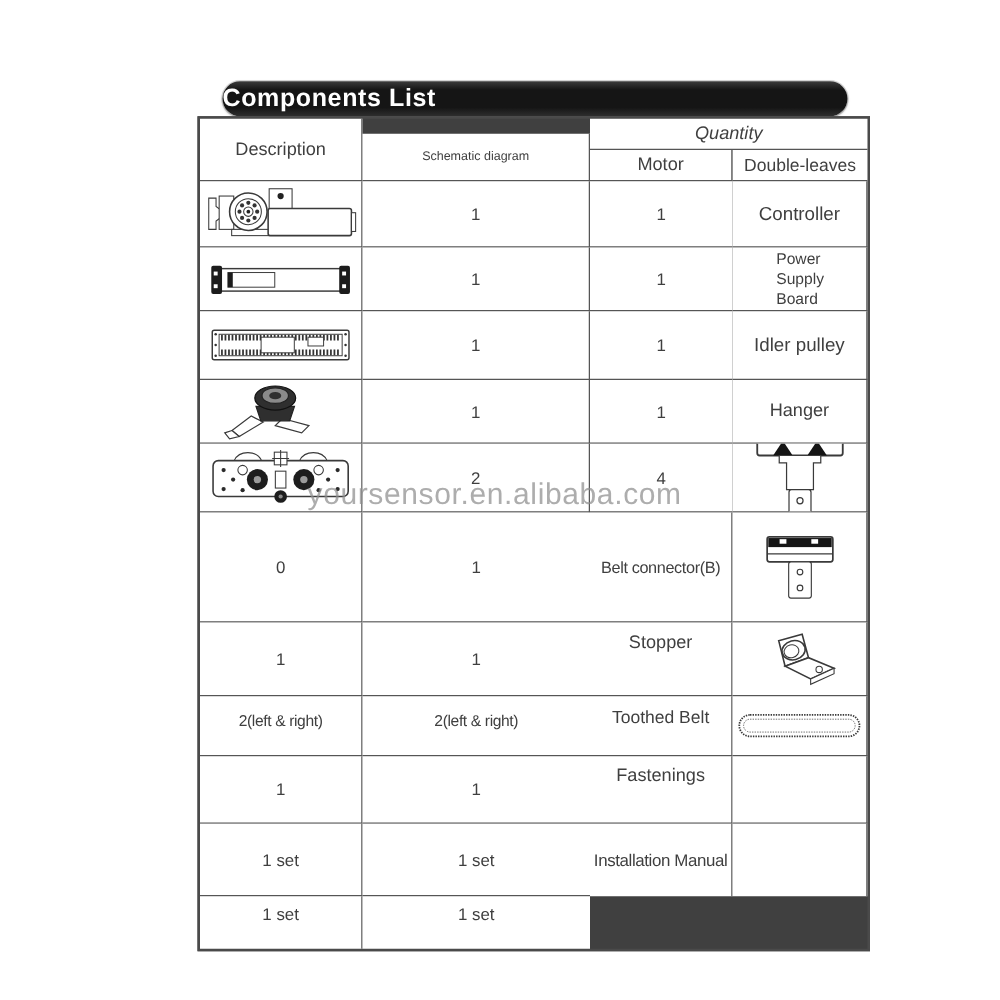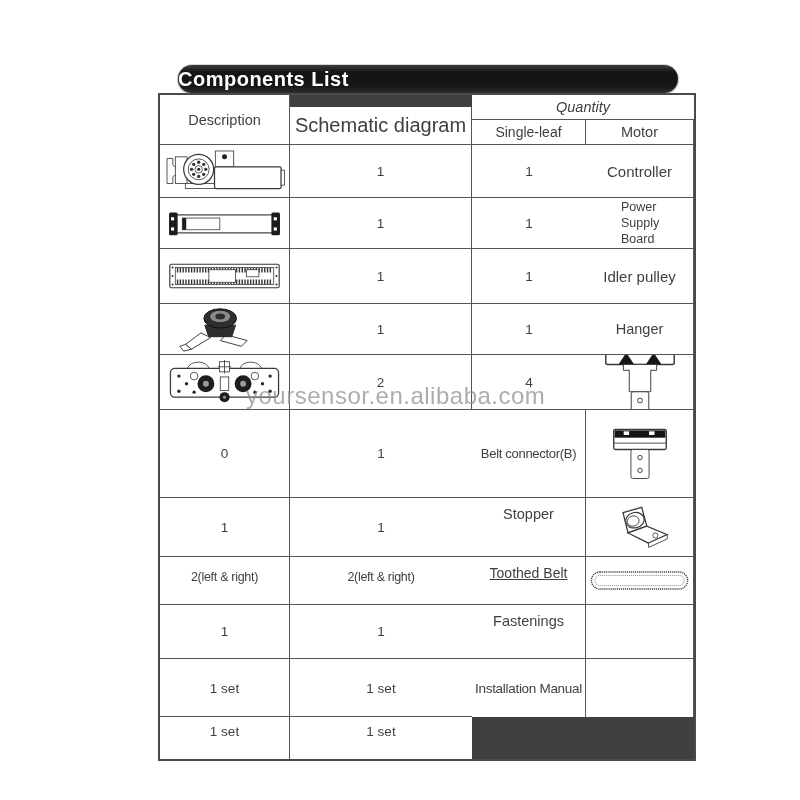--- a/index.html
+++ b/index.html
@@ -14,21 +14,21 @@
   
   .comp-table{position:absolute;left:158px;top:93px;width:534px;display:grid;
       grid-template-columns:130px 182px 114px 108px;
       grid-template-rows:25px 25px 53px 51px 55px 51px 55px 88px 59px 48px 54px 58px 42px;
       border:2px solid #4a4a4a;background:#404040;box-sizing:content-box;}
   .cell{border-right:1px solid #555;border-bottom:1px solid #555;
         display:flex;align-items:center;justify-content:center;
         text-align:center;background:#fff;overflow:hidden;}
   .nr{border-right:none;} .nb{border-bottom:none;}
   .hdr{font-size:14.5px;}
-  .hdr-schem{font-size:20px;margin-top:12px;}
+  .hdr-schem{font-size:10px;margin-top:12px;}
   .subhdr{font-size:14px;}
   .desc{font-size:14.5px;}
   .d-left{justify-content:flex-start;text-align:left;padding-left:35px;font-size:12.5px;line-height:1.3;}
   .d-left .wrapbox{max-width:92px;}
   .d-fill{font-size:13px;letter-spacing:-0.3px;padding:0 1px;}
   .v-top{align-items:flex-start;padding-top:8px;box-sizing:border-box;}
   .v-bottom{align-items:flex-end;padding-bottom:20px;box-sizing:border-box;}
   .qty{font-size:13.5px;}
   .qty-small{font-size:12.5px;letter-spacing:-0.3px;}
   .schem{padding:2px;}
@@ -46,21 +46,21 @@
     <span>Components List</span>
   </div>
 
   <div class="watermark">yoursensor.en.alibaba.com</div>
 
   <div class="comp-table">
 
     <div class="cell hdr" style="grid-row:1 / span 2;grid-column:1;">Description</div>
     <div class="cell hdr hdr-schem" style="grid-row:1 / span 2;grid-column:2;">Schematic diagram</div>
     <div class="cell hdr nr" style="grid-row:1;grid-column:3 / span 2;font-style:italic;">Quantity</div>
-    <div class="cell subhdr" style="grid-row:2;grid-column:3;">Single-leaf</div>
+    <div class="cell subhdr nr" style="grid-row:2;grid-column:4;">Double-leaves</div>
 
     <div class="cell desc">Motor</div>
     <div class="cell schem">
       <svg viewBox="0 0 150 54" width="150" height="52">
         <g fill="#fff" stroke="#3a3a3a">
           <path d="M6,12 h7 v8 l4,3 v8 l-4,3 v8 h-7 z"></path>
           <rect x="16" y="10" width="14" height="32"></rect>
           <rect x="28" y="42" width="36" height="6"></rect>
           <rect x="64" y="3" width="22" height="19"></rect>
           <rect x="63" y="22" width="80" height="26" rx="2" stroke-width="1.5"></rect>
@@ -218,21 +218,21 @@
           <polygon points="58,46 80,36 80,41 58,51"></polygon>
           <circle cx="66" cy="37" r="3"></circle>
         </g>
         <ellipse cx="42" cy="19" rx="11" ry="9" transform="rotate(-14 42 19)" fill="#fff" stroke="#3a3a3a" stroke-width="1.5"></ellipse>
         <ellipse cx="40" cy="20" rx="7" ry="6" transform="rotate(-14 40 20)" fill="#fff" stroke="#3a3a3a"></ellipse>
       </svg>
     </div>
     <div class="cell qty qty-small v-bottom">2(left &amp; right)</div>
     <div class="cell qty qty-small v-bottom nr">2(left &amp; right)</div>
 
-    <div class="cell desc v-top" style="font-size:14px;text-decoration:underline;">Toothed Belt</div>
+    <div class="cell desc v-top" style="font-size:14px;">Toothed Belt</div>
     <div class="cell schem">
       <svg viewBox="0 0 180 44" width="176" height="43">
         <rect x="6" y="7" width="168" height="30" rx="15" fill="#fff" stroke="#3a3a3a" stroke-width="2.5" stroke-dasharray="2 1.6"></rect>
         <rect x="12" y="13" width="156" height="18" rx="9" fill="none" stroke="#3a3a3a" stroke-width="1" stroke-dasharray="2 1.6"></rect>
       </svg>
     </div>
     <div class="cell qty">1</div>
     <div class="cell qty nr">1</div>
 
     <div class="cell desc v-top">Fastenings</div>

